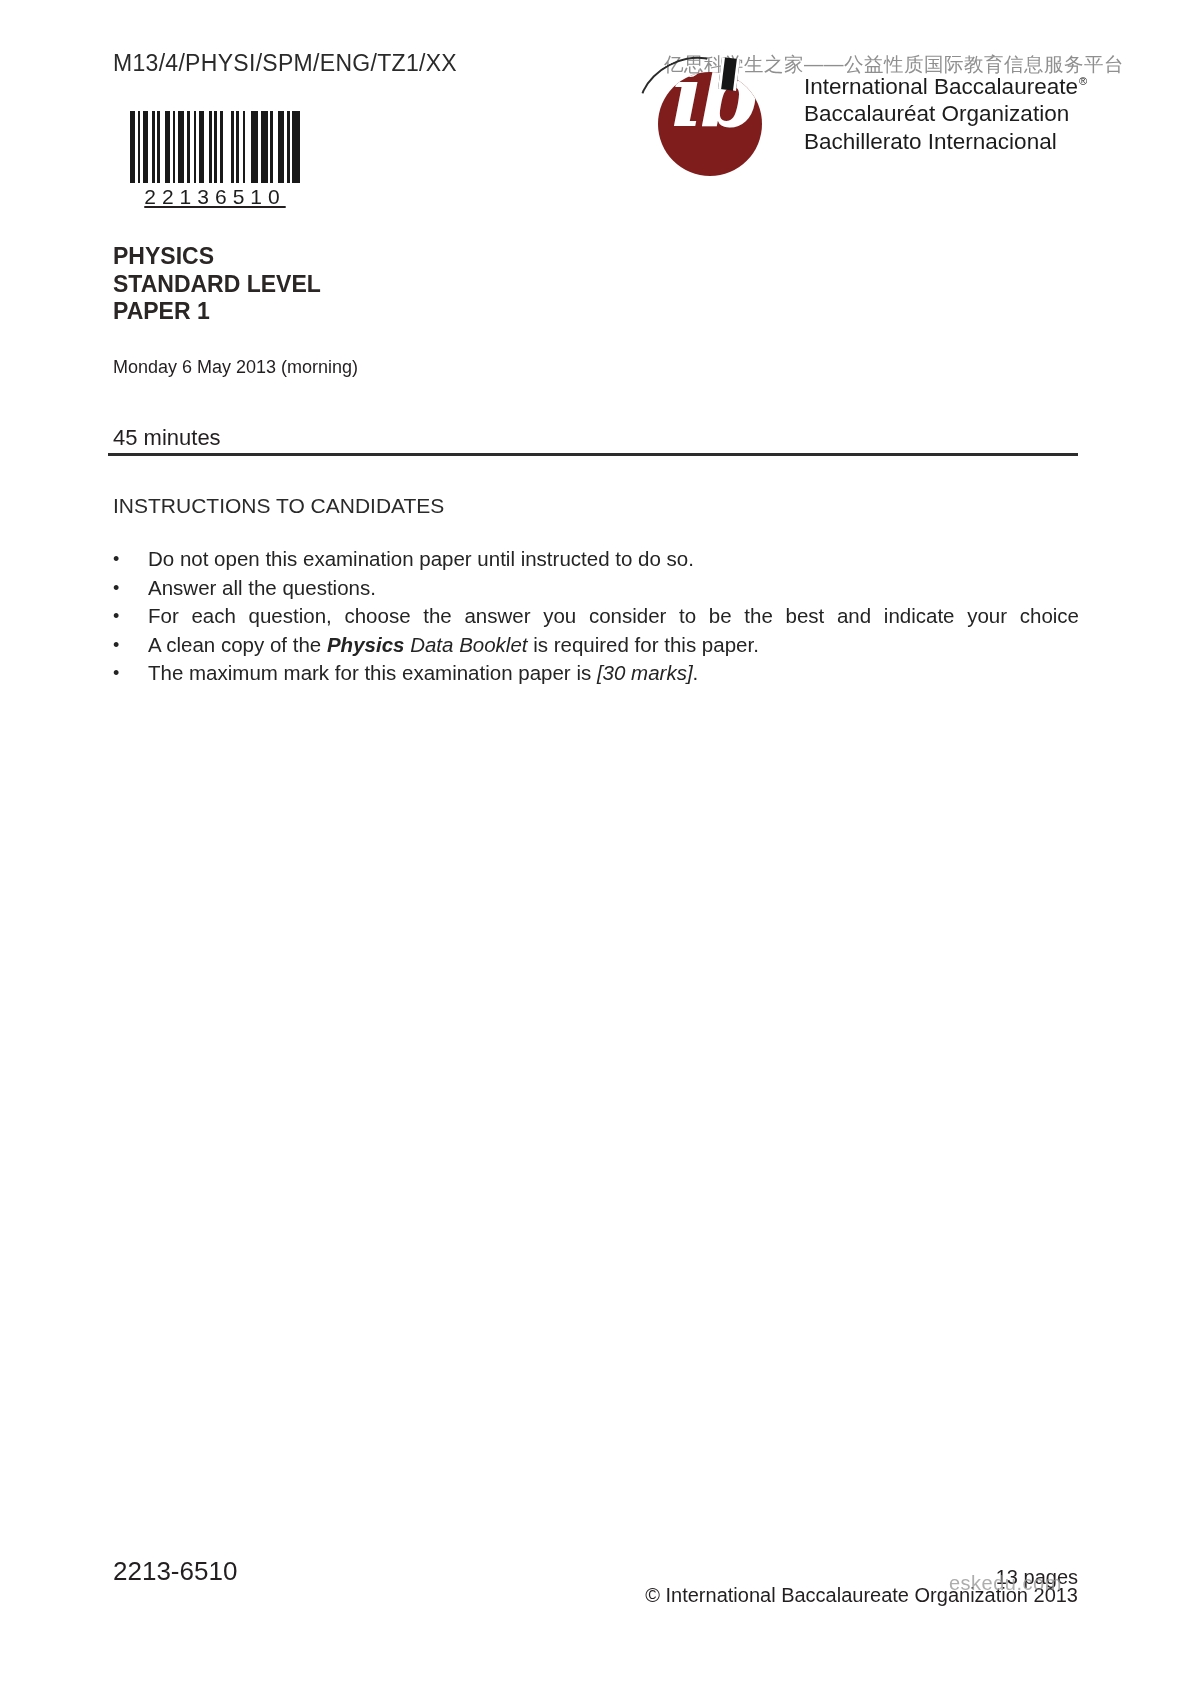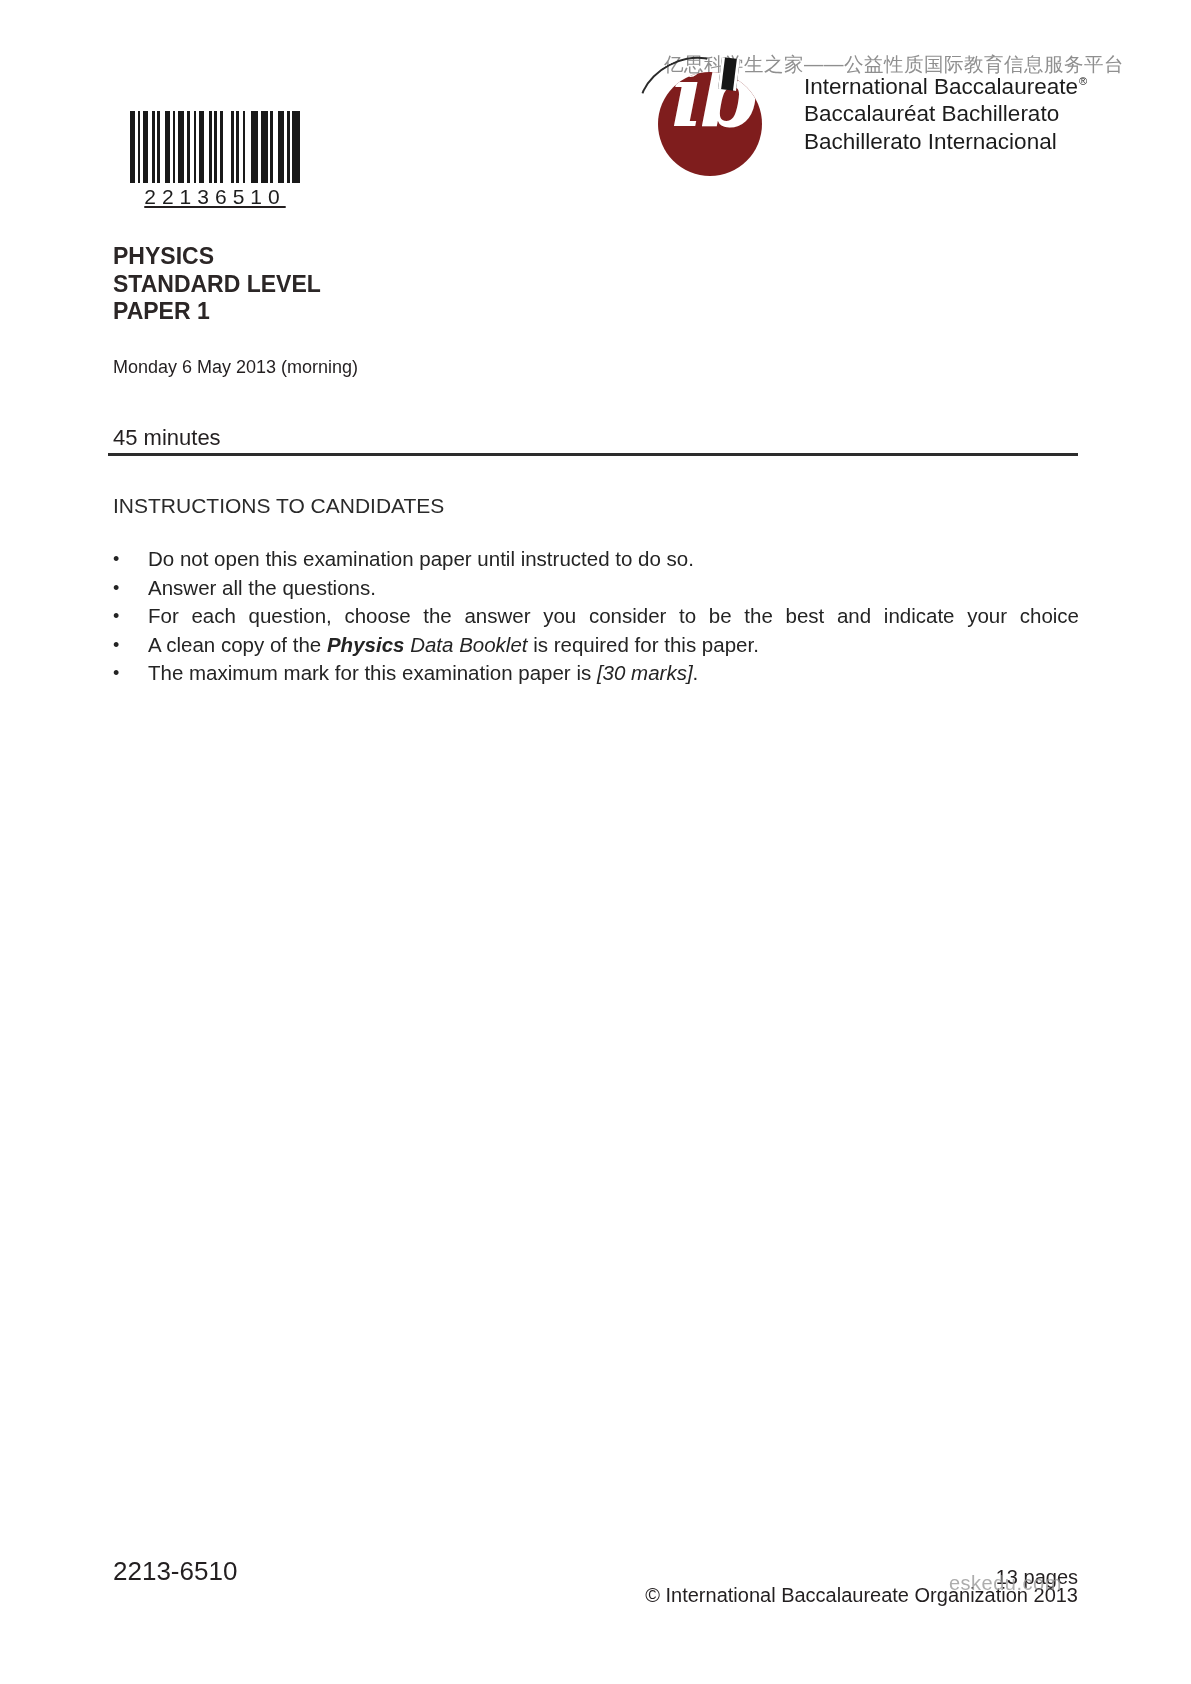--- a/index.html
+++ b/index.html
@@ -69,20 +69,21 @@
   .footer-watermark{
     position:absolute;left:949px;top:1572px;font-size:20px;color:#999999;
     opacity:.8;z-index:2;letter-spacing:.5px;
   }
 </style>
 </head>
 <body>
 
 <div class="page">
 
+  <div class="exam-code">M13/4/PHYSI/SPM/ENG/TZ1/XX</div>
 
   <div class="barcode-block">
     <div class="bars" id="barcode-bars">
         <span class="bar" style="width: 5.2px;"></span>
         <span class="gap" style="width: 2.6px;"></span>
         <span class="bar" style="width: 2.6px;"></span>
         <span class="gap" style="width: 2.6px;"></span>
         <span class="bar" style="width: 5.2px;"></span>
         <span class="gap" style="width: 3.9px;"></span>
         <span class="bar" style="width: 2.6px;"></span>
@@ -133,21 +134,21 @@
   <div class="ib-logo">
     <div class="ib-swash"></div>
     <div class="ib-ascender"></div>
     <div class="ib-circle">
       <span class="ib-letters">ib</span>
     </div>
   </div>
 
   <div class="ib-names">
     <div><span>International Baccalaureate</span><sup>®</sup></div>
-    <div>Baccalauréat Bachillerato</div>
+    <div>Baccalauréat Organization</div>
     <div>Bachillerato Internacional</div>
   </div>
 
   <div class="title-block">
     <div>PHYSICS</div>
     <div>STANDARD LEVEL</div>
     <div>PAPER 1</div>
   </div>
 
   <div class="date-line">Monday 6 May 2013 (morning)</div>

